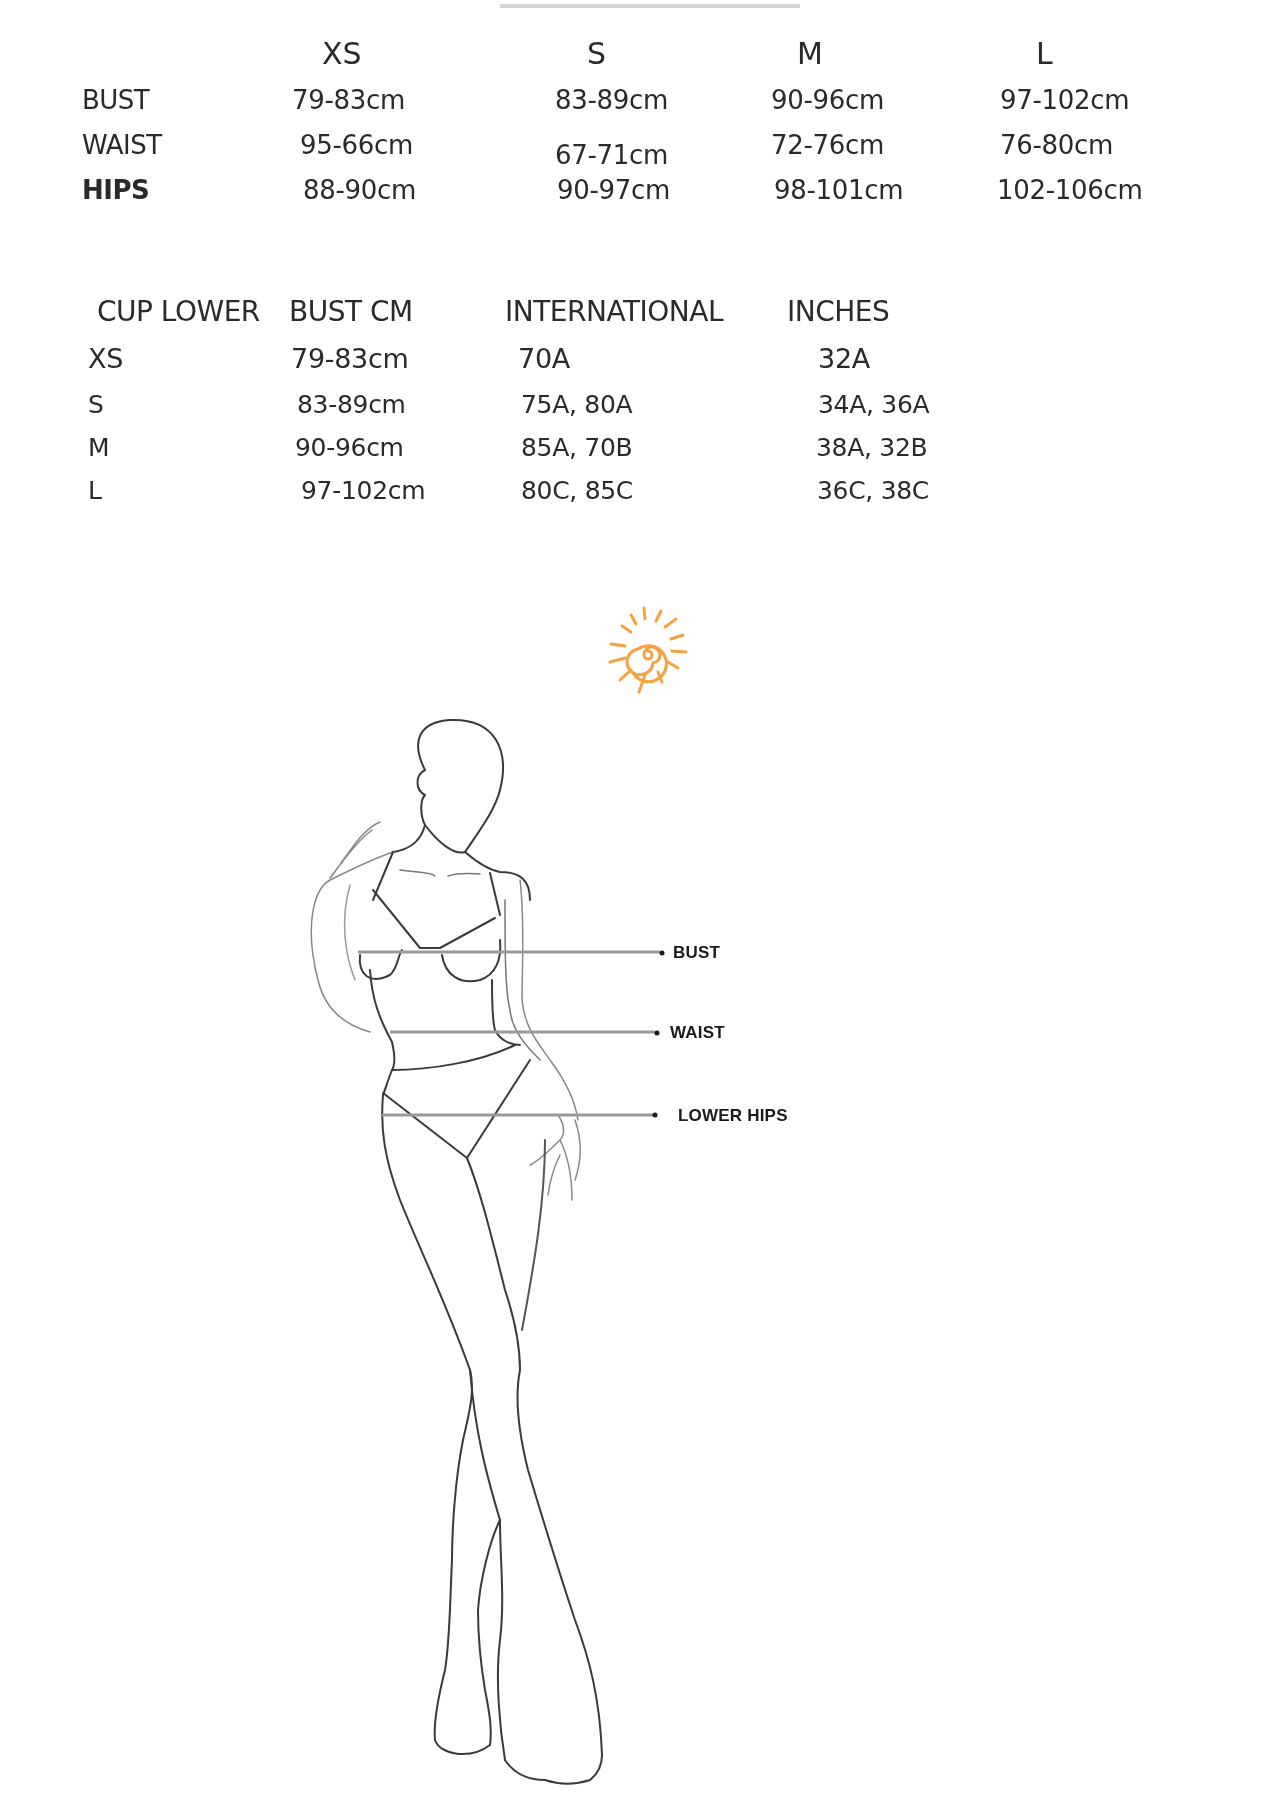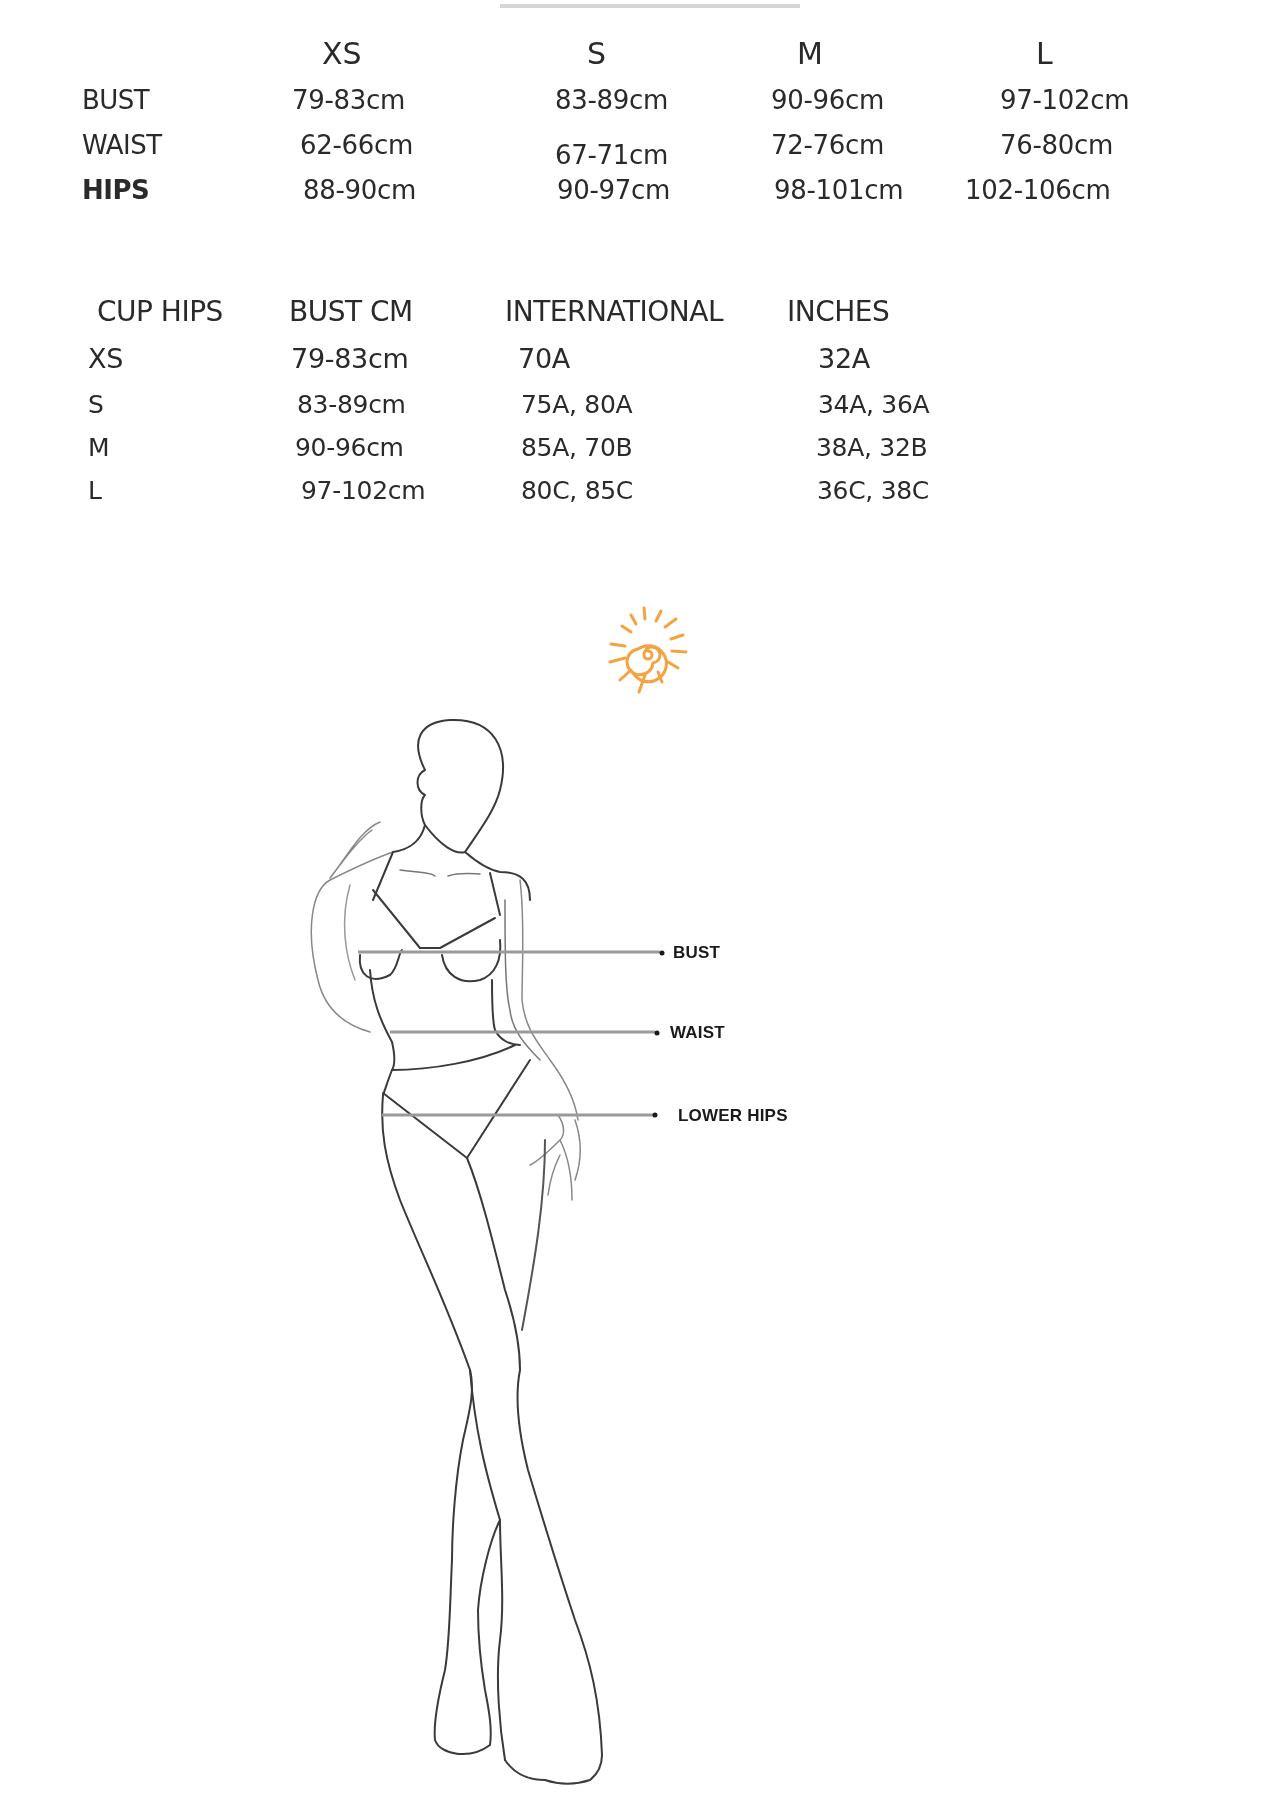--- a/index.html
+++ b/index.html
@@ -36,34 +36,34 @@
   <div class="abs t1-head" style="left:797px;">M</div>
   <div class="abs t1-head" style="left:1036px;">L</div>
 
   <div class="abs t1-label" style="top:85px;">BUST</div>
   <div class="abs t1-cell" style="left:292px;top:85px;">79-83cm</div>
   <div class="abs t1-cell" style="left:555px;top:85px;">83-89cm</div>
   <div class="abs t1-cell" style="left:771px;top:85px;">90-96cm</div>
   <div class="abs t1-cell" style="left:1000px;top:85px;">97-102cm</div>
 
   <div class="abs t1-label" style="top:130px;">WAIST</div>
-  <div class="abs t1-cell" style="left:300px;top:130px;">62-66cm</div>
+  <div class="abs t1-cell" style="left:300px;top:130px;">95-66cm</div>
   <div class="abs t1-cell" style="left:555px;top:140px;">67-71cm</div>
   <div class="abs t1-cell" style="left:771px;top:130px;">72-76cm</div>
   <div class="abs t1-cell" style="left:1000px;top:130px;">76-80cm</div>
 
   <div class="abs t1-label" style="top:175px;font-weight:bold;">HIPS</div>
   <div class="abs t1-cell" style="left:303px;top:175px;">88-90cm</div>
   <div class="abs t1-cell" style="left:557px;top:175px;">90-97cm</div>
   <div class="abs t1-cell" style="left:774px;top:175px;">98-101cm</div>
-  <div class="abs t1-cell" style="left:965px;top:175px;">102-106cm</div>
+  <div class="abs t1-cell" style="left:997px;top:175px;">102-106cm</div>
 </div>
 
 <div>
-  <div class="abs t2-head" style="left:97px;">CUP HIPS</div>
+  <div class="abs t2-head" style="left:97px;">CUP LOWER</div>
   <div class="abs t2-head" style="left:289px;">BUST CM</div>
   <div class="abs t2-head" style="left:505px;">INTERNATIONAL</div>
   <div class="abs t2-head" style="left:787px;">INCHES</div>
 
   <div class="abs t2-cell" style="left:88px;top:343px;">XS</div>
   <div class="abs t2-cell" style="left:291px;top:343px;">79-83cm</div>
   <div class="abs t2-cell" style="left:518px;top:343px;">70A</div>
   <div class="abs t2-cell" style="left:818px;top:343px;">32A</div>
 
   <div class="abs t2-cell small" style="left:88px;top:390px;">S</div>

